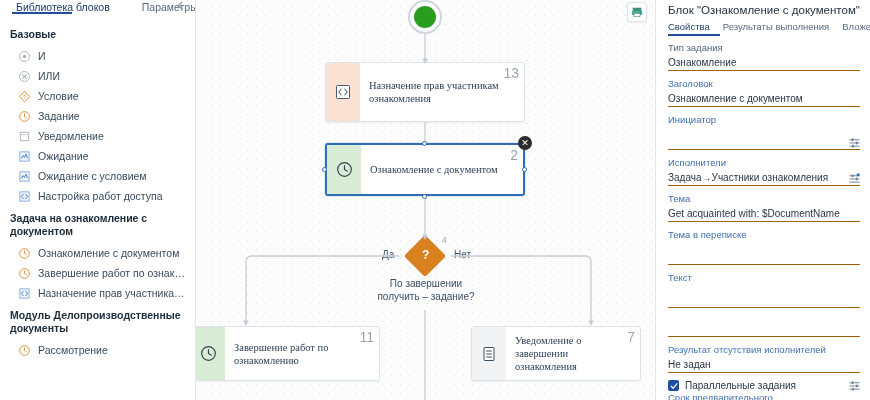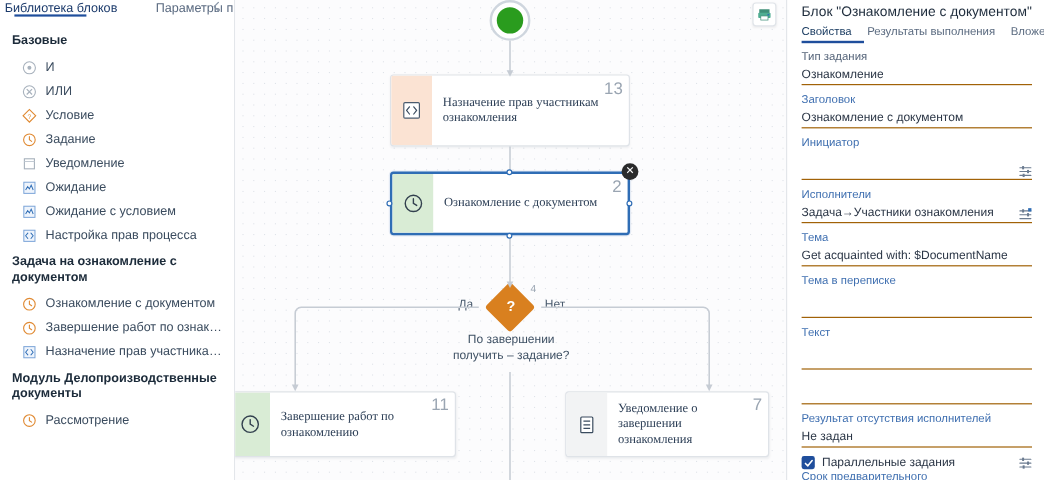--- a/index.html
+++ b/index.html
@@ -26,21 +26,21 @@
     position: relative;
     flex: 0 0 196px;
     border-right: 1px solid #e3e6ea;
     overflow: hidden;
   }
   .tabbar {
     height: 14px;
     display: flex;
     align-items: flex-end;
     position: relative;
-    padding-left: 4px;
+    padding-left: 16px;
     gap: 32px;
     overflow: hidden;
   }
   .tab {
     font-size: 10.5px;
     color: #5a6a80;
     white-space: nowrap;
     line-height: 11px;
     padding-bottom: 1px;
   }
@@ -403,21 +403,21 @@
           <path d="M3.6 9 L5.4 6 L7 8 L8.6 4.6 L10.4 9" fill="none" stroke="#2f6db5" stroke-width="0.9"></path>
         </svg>
         <span class="lib-label">Ожидание с условием</span>
       </div>
 
       <div class="lib-item">
         <svg class="ic" viewBox="0 0 14 14">
           <rect x="2" y="2" width="10" height="10" fill="#eef4fc" stroke="#7ba4d8" stroke-width="0.9"></rect>
           <path d="M5.6 4.6 L3.6 7 L5.6 9.4 M8.4 4.6 L10.4 7 L8.4 9.4" fill="none" stroke="#2f6db5" stroke-width="0.9" stroke-linecap="round" stroke-linejoin="round"></path>
         </svg>
-        <span class="lib-label">Настройка прав процесса</span>
+        <span class="lib-label">Настройка работ доступа</span>
       </div>
 
       <div class="group-title">Задача на ознакомление с документом</div>
 
       <div class="lib-item">
         <svg class="ic" viewBox="0 0 14 14">
           <circle cx="7" cy="7" r="5.2" fill="none" stroke="#e08a33" stroke-width="1"></circle>
           <path d="M7 4.2 V7 L9 8.4" fill="none" stroke="#e08a33" stroke-width="1" stroke-linecap="round"></path>
         </svg>
         <span class="lib-label">Ознакомление с документом</span>

